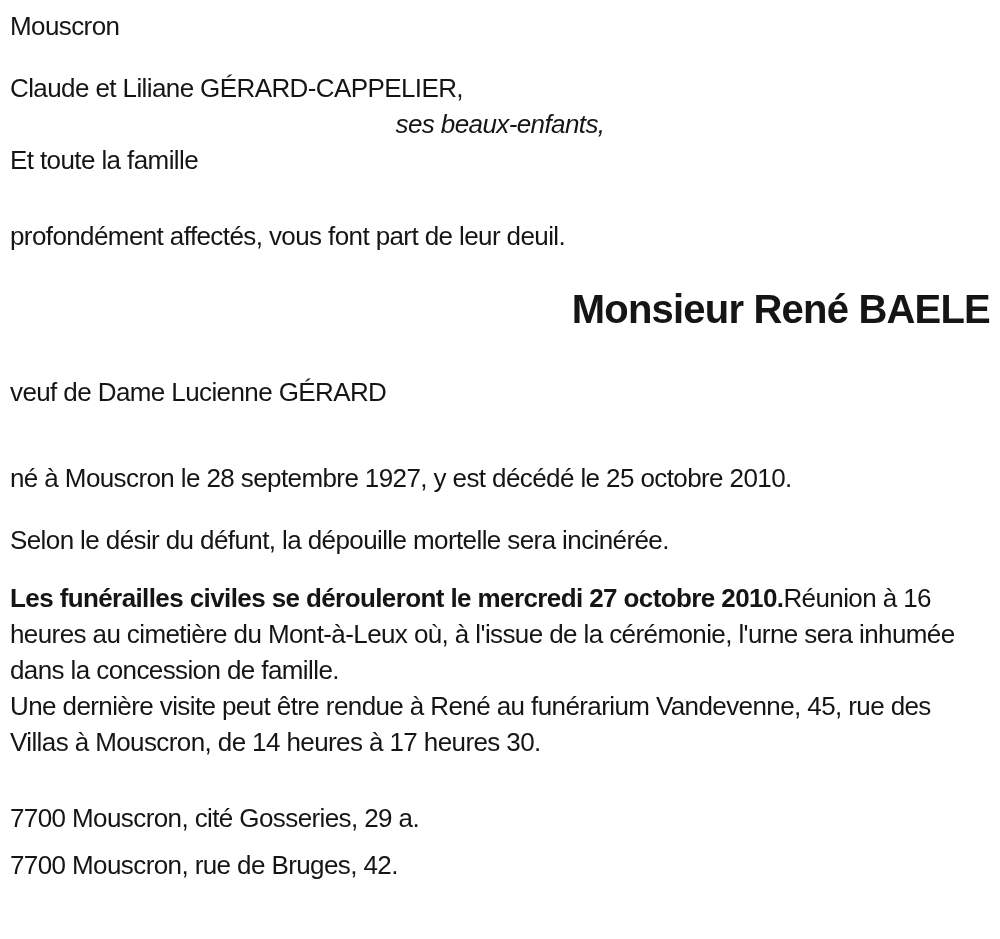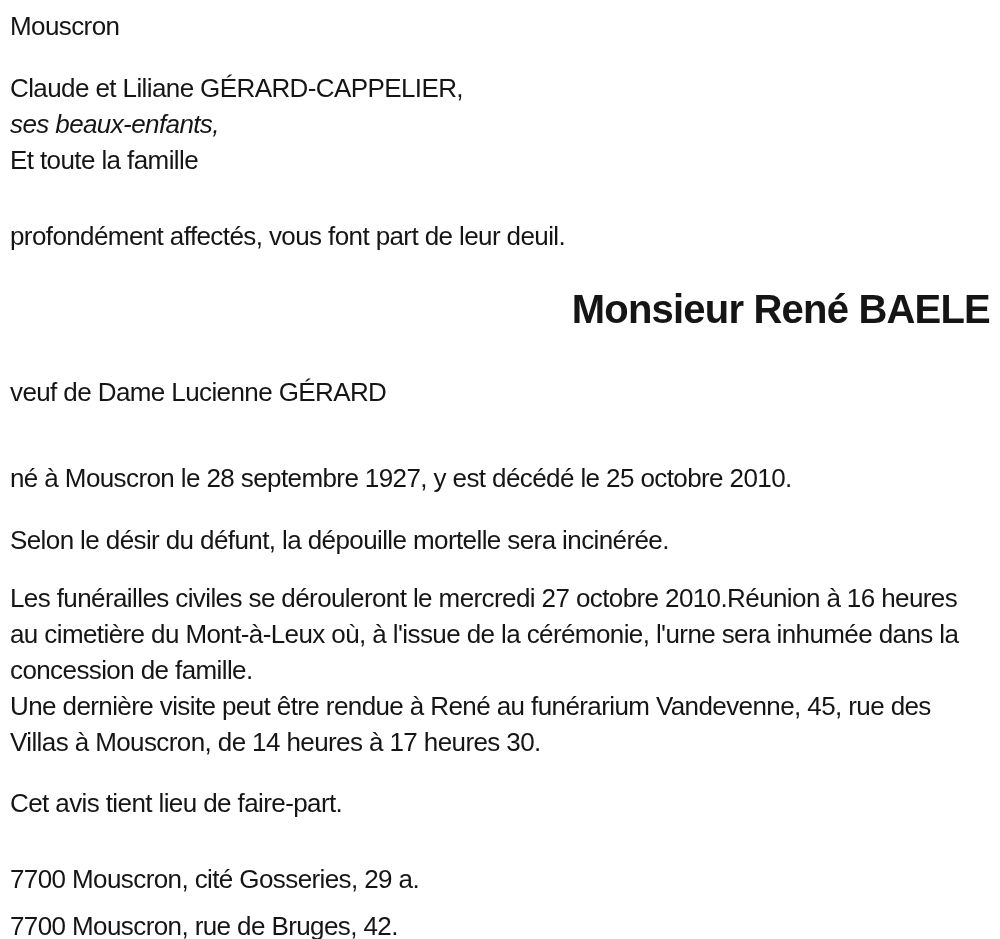--- a/index.html
+++ b/index.html
@@ -22,39 +22,39 @@
     height: 790px;
   }
   .line {
     margin: 0;
     font-size: 26px;
     line-height: 36px;
     letter-spacing: -0.6px;
     white-space: normal;
   }
   .relation {
-    text-align: left;
+    text-align: center;
     font-style: italic;
   }
   .deceased {
     margin: 30px 0 0 0;
     font-size: 40px;
     line-height: 50px;
     font-weight: bold;
     letter-spacing: -0.8px;
     text-align: right;
   }
   .mt-sm   { margin-top: 26px; }
   .mt-11   { margin-top: 11px; }
   .mt-12   { margin-top: 0; }
   .mt-22   { margin-top: 22px; }
   .mt-25   { margin-top: 25px; }
   .mt-40   { margin-top: 40px; }
   .mt-50   { margin-top: 50px; }
-  .funeral strong { font-weight: normal; }
+  .funeral strong { font-weight: bold; }
 </style>
 </head>
 <body>
 
 <div class="page">
 
   <p class="line">Mouscron</p>
 
   <p class="line mt-sm">Claude et Liliane GÉRARD-CAPPELIER,</p>
 
@@ -69,19 +69,18 @@
   <p class="line mt-40">veuf de Dame Lucienne GÉRARD</p>
 
   <p class="line mt-50">né à Mouscron le 28 septembre 1927, y est décédé le 25 octobre 2010.</p>
 
   <p class="line mt-sm">Selon le désir du défunt, la dépouille mortelle sera incinérée.</p>
 
   <p class="line mt-22 funeral"><strong>Les funérailles civiles se dérouleront le mercredi 27 octobre 2010.</strong><span>Réunion à 16 heures au cimetière du Mont-à-Leux où, à l'issue de la cérémonie, l'urne sera inhumée dans la concession de famille.</span></p>
 
   <p class="line mt-12">Une dernière visite peut être rendue à René au funérarium Vandevenne, 45, rue des Villas à Mouscron, de 14 heures à 17 heures 30.</p>
 
-  <p class="line mt-25">Cet avis tient lieu de faire-part.</p>
 
   <p class="line mt-40">7700 Mouscron, cité Gosseries, 29 a.</p>
 
   <p class="line mt-11">7700 Mouscron, rue de Bruges, 42.</p>
 
 </div>
 
 </body></html>

